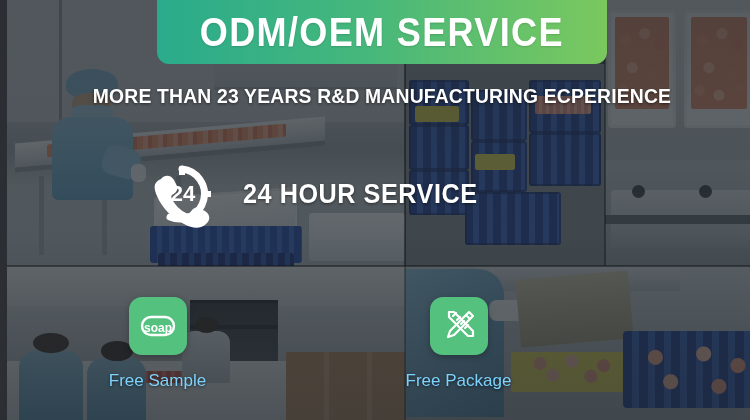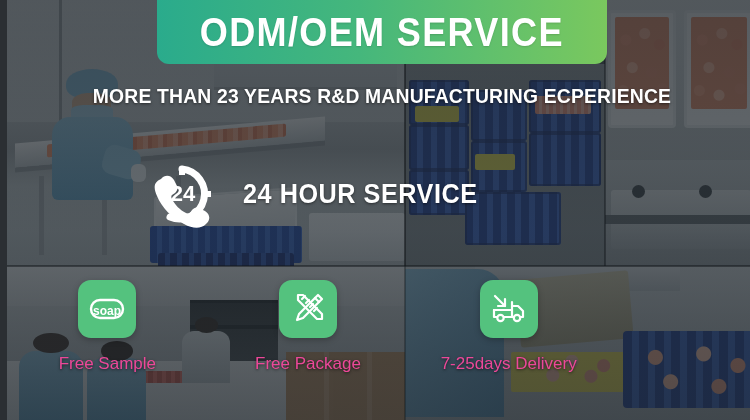--- a/index.html
+++ b/index.html
@@ -267,39 +267,39 @@
     font-weight:bold;
     font-size:28px;
     color:#ffffff;
     letter-spacing:.6px;
     transform:scaleX(.9);
     white-space:nowrap;
     text-shadow:0 1px 3px rgba(0,0,0,.5);
   }
 
   .features{
-    position:absolute; left:0; top:280px; width:602px;
+    position:absolute; left:0; top:297px; width:602px;
     display:flex;
   }
   .feature{
     flex:1 1 0;
     display:flex; flex-direction:column; align-items:center;
   }
   .feature-tile{
     width:58px; height:58px; border-radius:13px;
     background:#54c27e;
     display:flex; align-items:center; justify-content:center;
     box-shadow:0 2px 6px rgba(0,0,0,.25);
   }
   .feature-tile svg{ width:38px; height:38px; display:block; }
   .feature-label{
     margin-top:16px;
     font-family:"Liberation Sans", sans-serif;
     font-size:17px;
-    color:#ec4899;
+    color:#7dd3fc;
     white-space:nowrap;
     text-shadow:0 1px 3px rgba(0,0,0,.6);
   }
 </style>
 </head>
 <body>
 
 <div class="banner-root">
 
   <div class="photo-layer">
@@ -458,37 +458,16 @@
                 <path d="M25 21 L28 18"></path>
 
               <path d="M29 5 L33 9 L14 28 L8 30 L10 24 Z"></path>
               <path d="M26 8 L30 12"></path>
             </svg>
           </span>
         </div>
         <div class="feature-label">Free Package</div>
       </div>
 
-      <div class="feature">
-        <div class="feature-tile">
-          <span>
-            <svg viewBox="0 0 38 38" aria-hidden="true" fill="none" stroke="#ffffff" stroke-width="2.2" stroke-linejoin="round" stroke-linecap="round">
-
-              <path d="M5 6 L15 16"></path>
-              <path d="M15 9 L15 16 L8 16"></path>
-
-              <path d="M4 20 L4 27 L7 27"></path>
-              <path d="M4 20 L22 20 L22 27"></path>
-              <path d="M22 12 L22 20"></path>
-              <path d="M22 27 L14 27"></path>
-              <path d="M22 16 L28 16 L33 21 L33 27 L30 27"></path>
-              <path d="M22 27 L24 27"></path>
-              <circle cx="10.5" cy="28" r="3.2"></circle>
-              <circle cx="27" cy="28" r="3.2"></circle>
-            </svg>
-          </span>
-        </div>
-        <div class="feature-label">7-25days Delivery</div>
-      </div>
 
     </div>
   </div>
 </div>
 
 </body></html>

